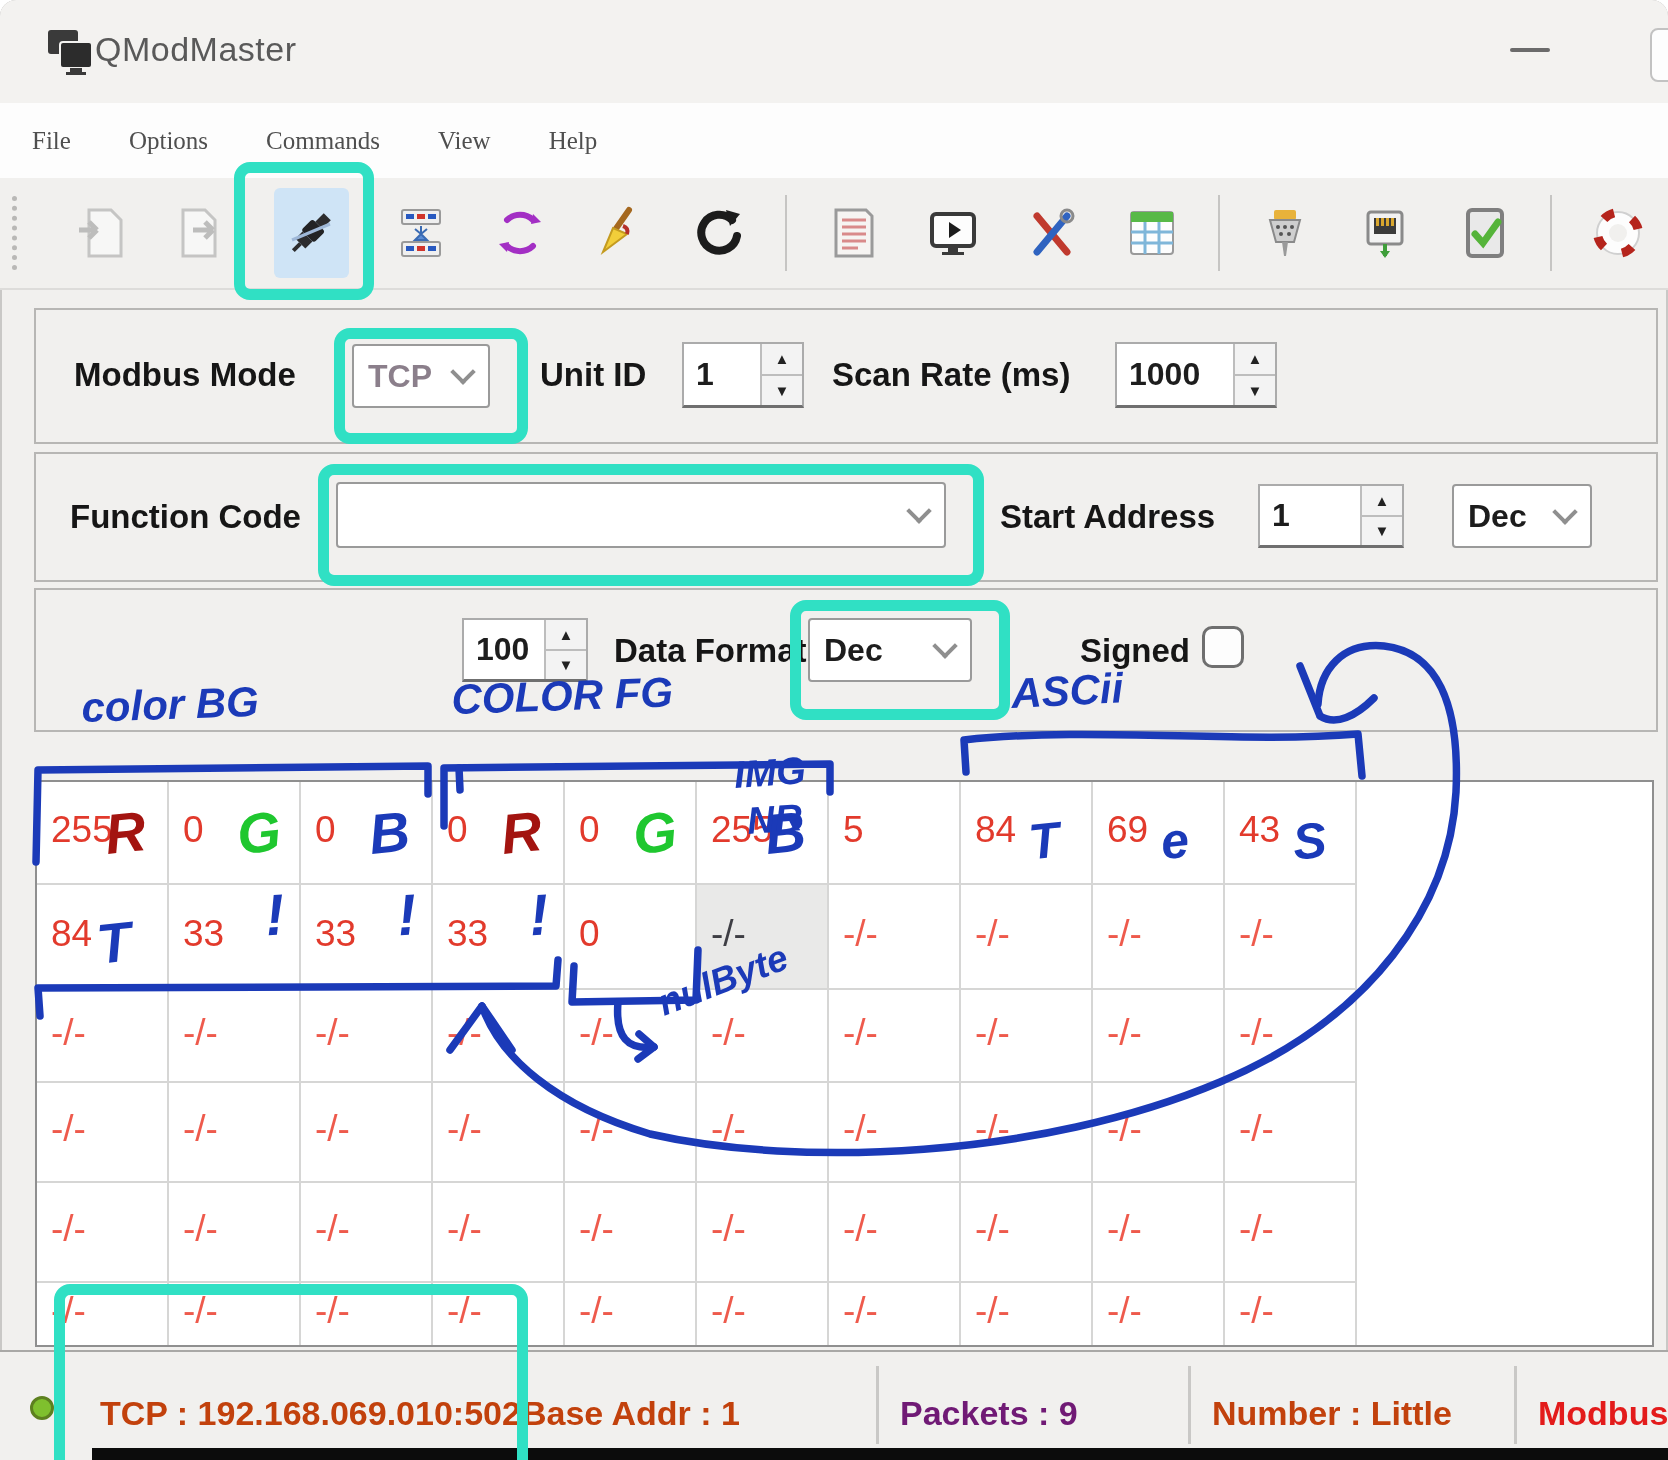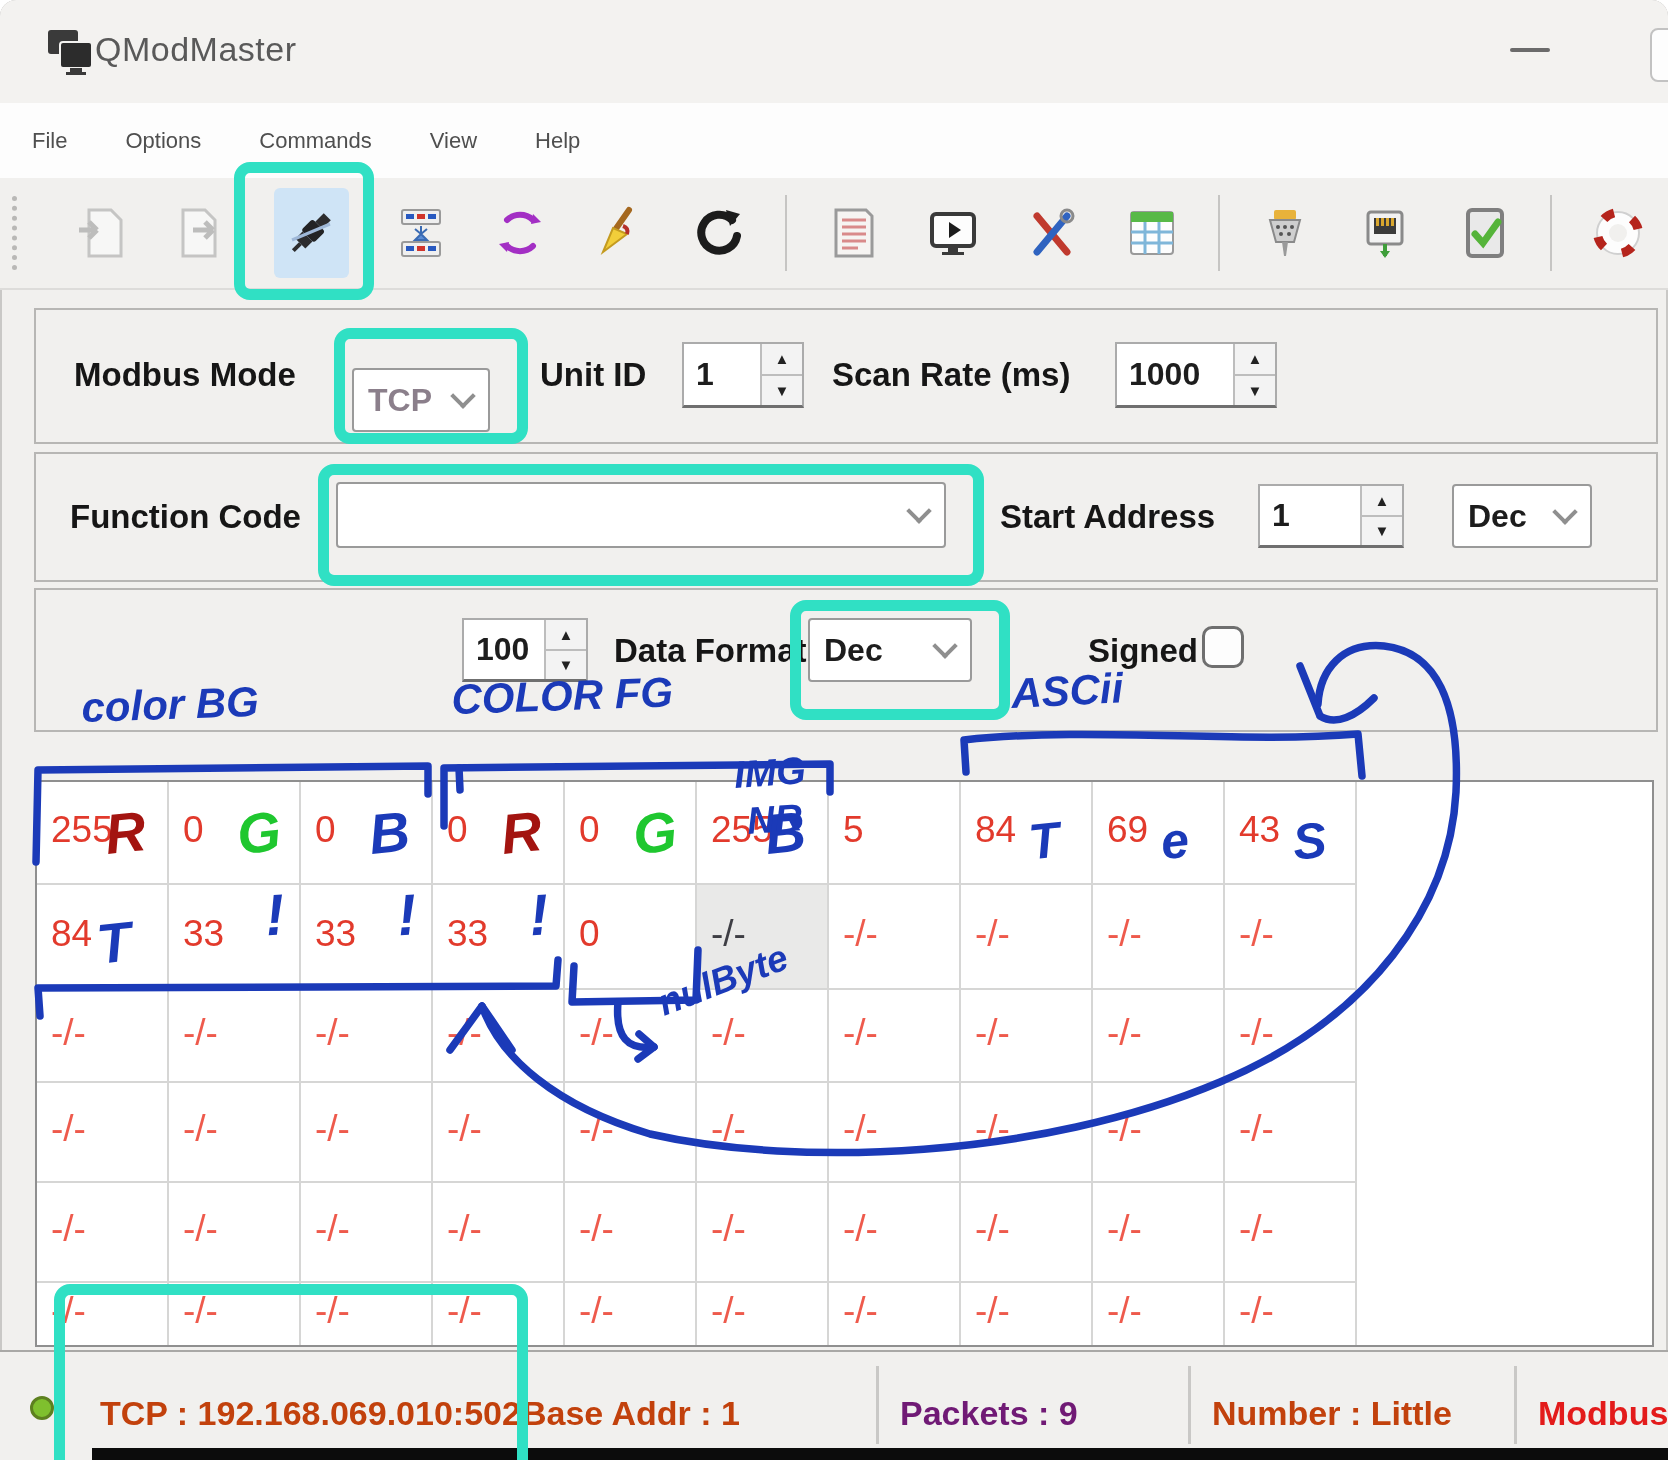--- a/index.html
+++ b/index.html
@@ -8,21 +8,21 @@
        box-shadow:inset 0 0 0 2px #c9c8c6;}
   .abs{position:absolute;}
   
   #titlebar{left:0;top:0;width:1668px;height:103px;background:#f3f2f0;border-radius:16px 16px 0 0;}
   #apptitle{left:95px;top:30px;font-size:34px;color:#595959;letter-spacing:.5px;}
   #minbtn{left:1495px;top:24px;width:70px;height:52px;display:flex;align-items:center;justify-content:center;}
   #minbtn .dash{width:40px;height:4px;background:#6b6b6b;border-radius:2px;}
   #maxsliver{left:1650px;top:28px;width:30px;height:50px;background:#fdfdfd;border:2px solid #c2c2c2;border-radius:8px;}
   
   #menubar{left:0;top:103px;width:1668px;height:75px;background:#fdfdfd;display:flex;align-items:center;gap:58px;padding-left:32px;box-sizing:border-box;}
-  .menu-item{font-size:22px;color:#4f4f4f;}
+  .menu-item{font-size:25px;color:#4f4f4f;font-family:Liberation Serif, serif;}
   
   #toolbar{left:0;top:178px;width:1668px;height:110px;background:#f1f0ee;border-bottom:2px solid #dddcda;display:flex;align-items:center;}
   #draghandle{width:8px;height:74px;margin-left:12px;margin-right:28px;border-left:5px dotted #b9b8b6;}
   .tbicon{width:58px;height:58px;margin:0 22px;display:flex;align-items:center;justify-content:center;position:relative;}
   .tbicon svg{width:54px;height:54px;}
   .tbicon.disabled{opacity:.5;}
   .tbicon.active{background:#cfe4f6;border-radius:6px;width:78px;height:90px;}
   .tb-sep{width:2px;height:76px;background:#c6c5c3;margin:0 16px;}
   
   .panel{background:#f1f0ee;border:2px solid #b7b6b4;}
@@ -238,21 +238,21 @@
             <path d="M41 13 A20 20 0 0 1 47 23"></path>
             <path d="M41 41 A20 20 0 0 1 31 47"></path>
             <path d="M13 41 A20 20 0 0 1 7 31"></path>
           </g>
         </svg>
       </div>
     </div>
 
   <div class="abs panel" id="panel1"></div>
   <div class="abs lbl" style="left:74px;top:356px;">Modbus Mode</div>
-  <div class="abs combo" style="left:352px;top:344px;width:138px;height:64px;margin-top:24px;">
+  <div class="abs combo" style="left:352px;top:344px;width:138px;height:64px;">
     <span class="val gray">TCP</span>
     <span class="chev"></span>
   </div>
   <div class="abs lbl" style="left:540px;top:356px;">Unit ID</div>
   <div class="abs spinbox" style="left:682px;top:342px;width:122px;height:66px;">
     <div class="sval">1</div>
     <div class="spinbtns">
         <div>▲</div>
         <div>▼</div>
       </div>
@@ -290,21 +290,21 @@
     <div class="spinbtns">
         <div>▲</div>
         <div>▼</div>
       </div>
   </div>
   <div class="abs lbl" style="left:614px;top:632px;">Data Format</div>
   <div class="abs combo" style="left:808px;top:618px;width:164px;height:64px;">
     <span class="val">Dec</span>
     <span class="chev"></span>
   </div>
-  <div class="abs lbl" style="left:1080px;top:632px;margin-left:8px;">Signed</div>
+  <div class="abs lbl" style="left:1080px;top:632px;">Signed</div>
   <div class="abs checkbox" style="left:1202px;top:626px;"></div>
 
   <div class="abs" id="tablewrap">
     <div id="grid">
         <div class="cell" style="height: 103px;">
           <span class="v">255</span>
           <span class="mark red" style="left: 52%; top: 24%; font-size: 56px; transform: rotate(-6deg);">R</span>
         </div>
         <div class="cell" style="height: 103px;">
           <span class="v">0</span>

